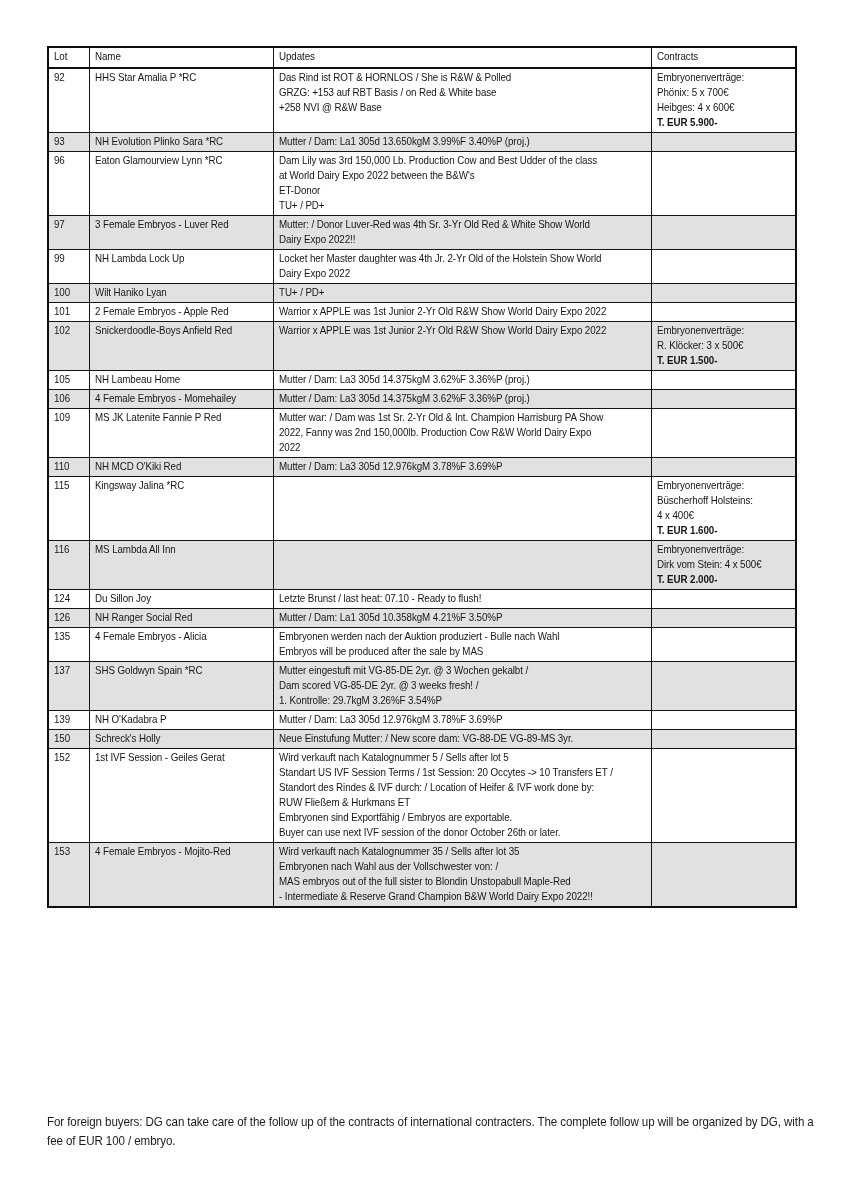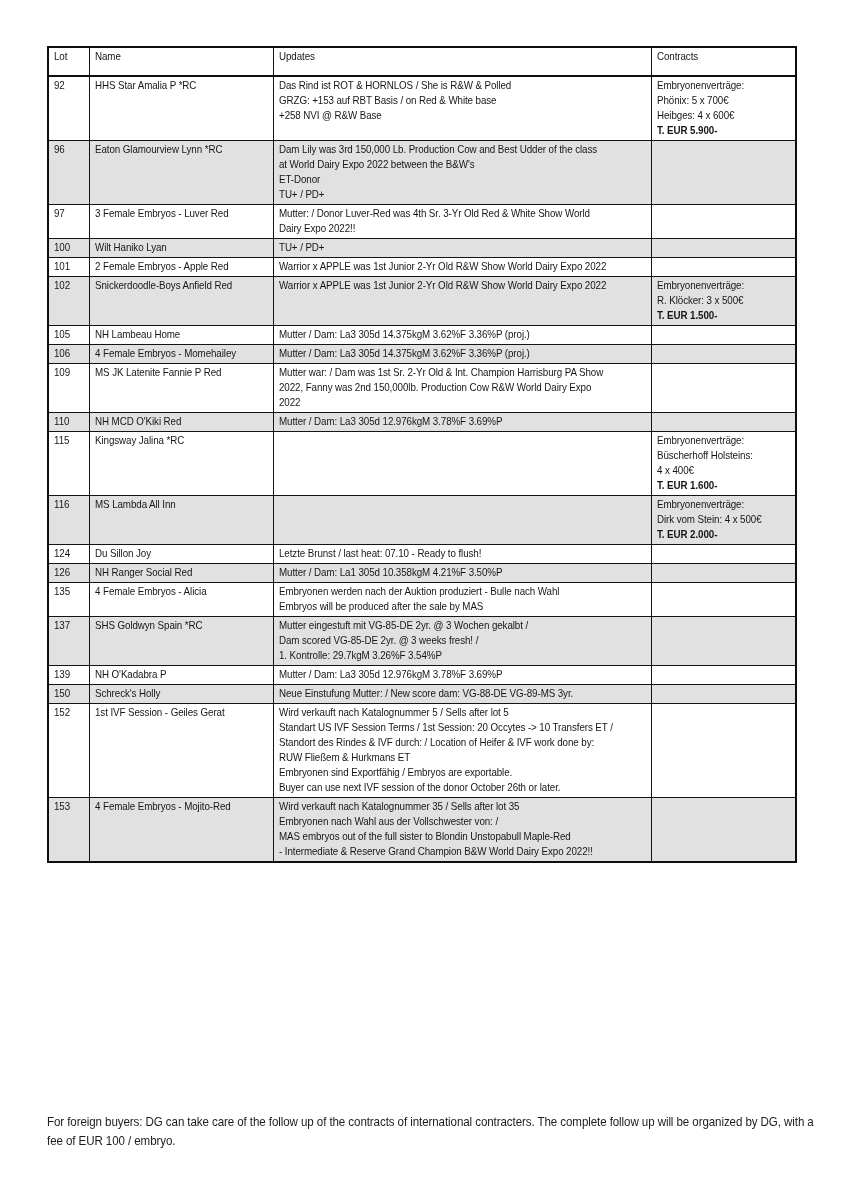--- a/index.html
+++ b/index.html
@@ -32,21 +32,21 @@
     padding: 1px 3px 2px 5px;
     font-size: 11px;
     line-height: 15px;
     font-weight: normal;
     overflow: hidden;
   }
   .lot-table thead th {
     border-bottom: 2.5px solid #0e0e0e;
     line-height: 13px;
     padding-top: 2px;
-    padding-bottom: 12px;
+    padding-bottom: 4px;
     background: #ffffff;
   }
   .lot-table tbody tr:nth-child(even) td {
     background: #e1e1e1;
   }
   .ln {
     white-space: nowrap;
     transform: scaleX(0.89);
     transform-origin: 0 50%;
     letter-spacing: -0.1px;
@@ -106,20 +106,32 @@
           </td>
       <td>
             <div class="ln">Embryonenverträge:</div>
             <div class="ln">Phönix: 5 x 700€</div>
             <div class="ln">Heibges: 4 x 600€</div>
             <div class="ln total">T. EUR 5.900-</div>
           </td>
     </tr>
         <tr>
       <td>
+            <div class="ln">93</div>
+          </td>
+      <td>
+            <div class="ln">NH Evolution Plinko Sara *RC</div>
+          </td>
+      <td>
+            <div class="ln">Mutter / Dam: La1 305d 13.650kgM 3.99%F 3.40%P (proj.)</div>
+          </td>
+      <td></td>
+    </tr>
+        <tr>
+      <td>
             <div class="ln">96</div>
           </td>
       <td>
             <div class="ln">Eaton Glamourview Lynn *RC</div>
           </td>
       <td>
             <div class="ln">Dam Lily was 3rd 150,000 Lb. Production Cow and Best Udder of the class</div>
             <div class="ln">at World Dairy Expo 2022 between the B&amp;W's</div>
             <div class="ln">ET-Donor</div>
             <div class="ln">TU+ / PD+</div>
@@ -129,20 +141,33 @@
         <tr>
       <td>
             <div class="ln">97</div>
           </td>
       <td>
             <div class="ln">3 Female Embryos - Luver Red</div>
           </td>
       <td>
             <div class="ln">Mutter: / Donor Luver-Red was 4th Sr. 3-Yr Old Red &amp; White Show World</div>
             <div class="ln">Dairy Expo 2022!!</div>
+          </td>
+      <td></td>
+    </tr>
+        <tr>
+      <td>
+            <div class="ln">99</div>
+          </td>
+      <td>
+            <div class="ln">NH Lambda Lock Up</div>
+          </td>
+      <td>
+            <div class="ln">Locket her Master daughter was 4th Jr. 2-Yr Old of the Holstein Show World</div>
+            <div class="ln">Dairy Expo 2022</div>
           </td>
       <td></td>
     </tr>
         <tr>
       <td>
             <div class="ln">100</div>
           </td>
       <td>
             <div class="ln">Wilt Haniko Lyan</div>
           </td>

